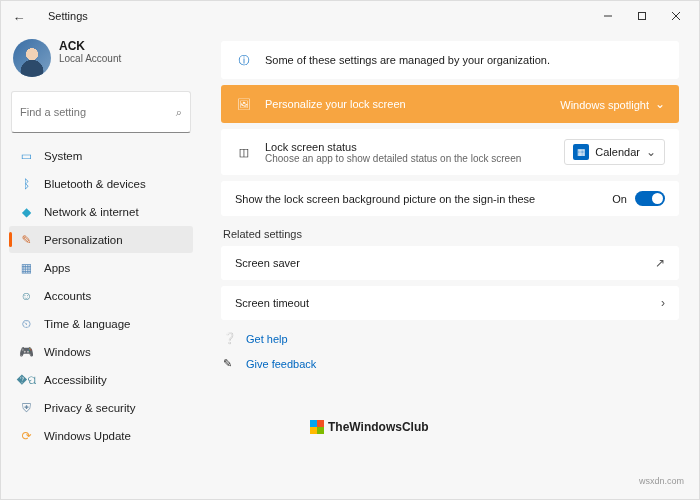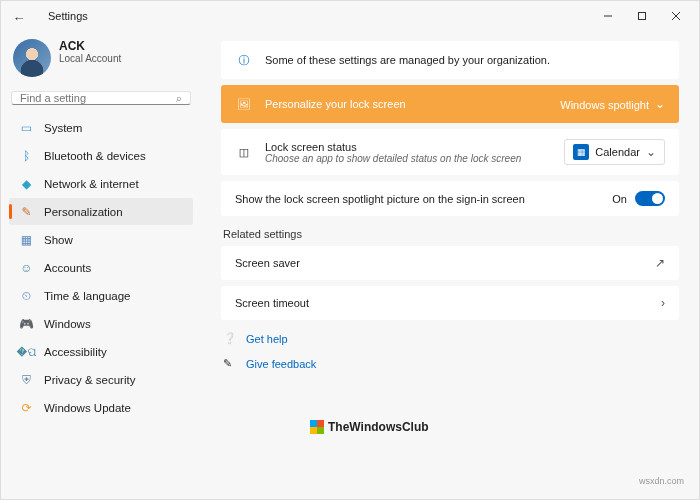--- a/index.html
+++ b/index.html
@@ -11,39 +11,39 @@
 .titlebar .spacer { flex: 1; }
 .winbtn { width: 34px; height: 28px; display: flex; align-items: center; justify-content: center; font-size: 10px; color: #333; }
 .winbtn svg { width: 10px; height: 10px; }
 .body { flex: 1; display: flex; overflow: hidden; }
 .sidebar { width: 200px; padding: 4px 6px 6px 6px; display: flex; flex-direction: column; }
 .profile { display: flex; gap: 8px; padding: 4px 6px 10px 6px; }
 .avatar { width: 38px; height: 38px; border-radius: 50%; background: linear-gradient(135deg,#3a6ea5,#7aa0c4); position: relative; overflow: hidden; }
 .avatar::after { content:""; position:absolute; inset:0; background: radial-gradient(circle at 50% 40%, #f2d2b6 0 20%, transparent 21%), radial-gradient(circle at 50% 85%, #2c4a6b 0 30%, transparent 31%); }
 .profile .name { font-size: 12px; font-weight: 600; }
 .profile .sub { font-size: 10px; color: #555; }
-.search { margin: 4px 4px 8px 4px; height: 14px; background: #fff; border: 1px solid #e2e2e2; border-bottom: 1px solid #888; border-radius: 3px; display: flex; align-items: center; padding: 0 8px; color: #777; justify-content: space-between; }
+.search { margin: 4px 4px 8px 4px; height: 42px; background: #fff; border: 1px solid #e2e2e2; border-bottom: 1px solid #888; border-radius: 3px; display: flex; align-items: center; padding: 0 8px; color: #777; justify-content: space-between; }
 .search input { border: none; outline: none; flex: 1; font-size: 11px; background: transparent; }
 .nav { flex: 1; overflow: auto; }
 .nav-item { display: flex; align-items: center; gap: 10px; padding: 6px 10px; border-radius: 3px; margin: 1px 2px; font-size: 11.5px; color: #222; position: relative; }
 .nav-item.active { background: #eaeaea; }
 .nav-item.active::before { content:""; position:absolute; left:0; top:6px; bottom:6px; width:3px; background:#f7630c; border-radius:2px; }
 .nav-item .ico { width: 15px; height: 15px; display: flex; align-items: center; justify-content: center; font-size: 12px; }
 .main { flex: 1; padding: 10px 20px 10px 20px; overflow: auto; }
 .crumb { font-size: 18px; margin: 2px 0 12px 0; }
 .crumb .parent { color: #555; font-weight: 400; }
 .crumb .sep { color: #888; margin: 0 6px; font-size: 14px; }
 .crumb .current { font-weight: 600; }
 .card { background: #fff; border-radius: 3px; margin-bottom: 6px; padding: 10px 14px; display: flex; align-items: center; gap: 12px; font-size: 11px; position: relative; }
 .card .cico { width: 18px; height: 18px; display:flex; align-items:center; justify-content:center; flex-shrink:0; }
 .card.info .cico { color:#0067c0; }
 .card.hl { background: #f7a541; color: #fff; }
 .card.hl .right { margin-left: auto; display:flex; align-items:flex-end; gap:6px; }
 .card .col { display:flex; flex-direction:column; }
-.card .col .t2 { font-size: 10px; color: #666; font-style: italic; }
+.card .col .t2 { font-size: 10px; color: #666; }
 .card .right { margin-left: auto; display:flex; align-items:center; gap:8px; }
 .dd { border:1px solid #ddd; border-radius:3px; padding:4px 8px; display:flex; align-items:center; gap:6px; font-size:11px; }
 .dd .cal { width:16px; height:16px; background:#0067c0; border-radius:2px; display:flex; align-items:center; justify-content:center; color:#fff; font-size:9px; }
 .toggle { width:30px; height:15px; background:#0067c0; border-radius:10px; position:relative; }
 .toggle::after { content:""; position:absolute; right:2px; top:2px; width:11px; height:11px; background:#fff; border-radius:50%; }
 .section-label { font-size:11px; font-weight:400; margin:12px 0 6px 2px; color:#333; }
 .chev { font-size:12px; color:#555; }
 .linkrow { display:flex; align-items:center; gap:8px; padding:6px 2px; font-size:11px; color:#0067c0; }
 .linkrow .ico { color:#333; width:15px; }
 .watermark { position:absolute; left:310px; top:420px; font-size:12px; font-weight:600; color:#222; display:flex; align-items:center; gap:4px; pointer-events:none; }
@@ -101,21 +101,21 @@
         <div class="nav-item">
             <span class="ico" style="color:#2aa5c9">◆</span>
             <span>Network &amp; internet</span>
           </div>
         <div class="nav-item active">
             <span class="ico" style="color:#d06a2f">✎</span>
             <span>Personalization</span>
           </div>
         <div class="nav-item">
             <span class="ico" style="color:#5a8bbb">▦</span>
-            <span>Show</span>
+            <span>Apps</span>
           </div>
         <div class="nav-item">
             <span class="ico" style="color:#4a8a9e">☺</span>
             <span>Accounts</span>
           </div>
         <div class="nav-item">
             <span class="ico" style="color:#5a8bbb">⏲</span>
             <span>Time &amp; language</span>
           </div>
         <div class="nav-item">
@@ -162,21 +162,21 @@
         <span class="right">
           <span class="dd">
             <span class="cal">▦</span>
             <span>Calendar</span>
             <span class="chev">⌄</span>
           </span>
         </span>
       </div>
 
       <div class="card">
-        <span>Show the lock screen spotlight picture on the sign-in screen</span>
+        <span>Show the lock screen background picture on the sign-in these</span>
         <span class="right">
           <span>On</span>
           <span class="toggle"></span>
         </span>
       </div>
 
       <div class="section-label">Related settings</div>
 
       <div class="card">
         <span>Screen saver</span>

